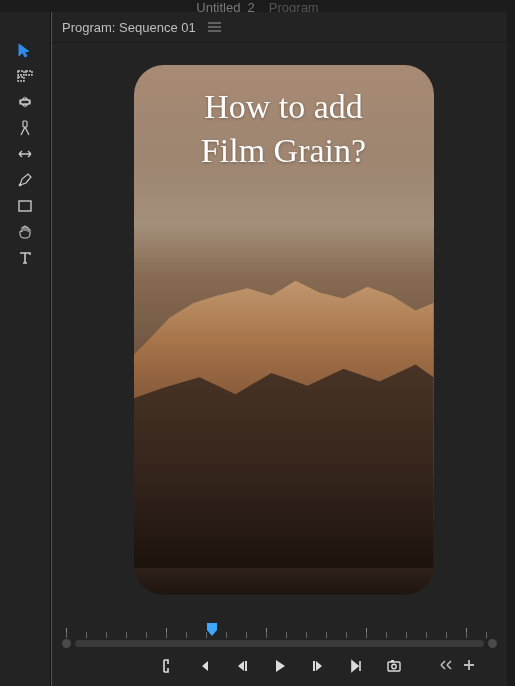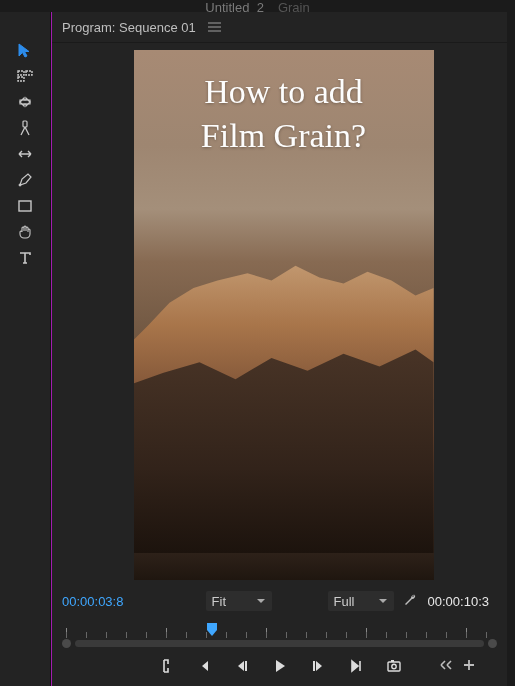--- a/index.html
+++ b/index.html
@@ -95,20 +95,21 @@
       #9e8671 18%,
       #a48f7a 30%,
       #876a52 40%,
       #6f5641 55%,
       #5a4334 62%,
       #7a4d33 72%,
       #4b3225 80%,
       #2d2119 95%,
       #1f160f 100%
     );
+    border-radius: 30px;
   }
   
   .mountain-sun {
     position: absolute; left: 0; right: 0;
     top: 38%;
     height: 28%;
     background: linear-gradient(to bottom, #c79f77 0%, #a8754a 50%, #7d5236 100%);
     clip-path: polygon(0% 60%, 5% 50%, 12% 35%, 20% 25%, 28% 20%, 38% 15%, 46% 20%, 54% 10%, 62% 18%, 70% 22%, 78% 14%, 86% 20%, 94% 30%, 100% 25%, 100% 100%, 0% 100%);
     filter: blur(0.5px);
   }
@@ -237,21 +238,21 @@
     height: 40px;
     background: #4a4a4a;
     border-radius: 2px;
   }
 </style>
 </head>
 <body>
 
 <div class="top-header">
   <span>Untitled_2</span>
-  <span style="opacity:.6">Grain</span>
+  <span style="opacity:.6">Program</span>
 </div>
 
 <div class="main">
 
   <div class="toolbar">
     <div class="tbtn active" title="Selection">
       <svg viewBox="0 0 16 16">
           <path d="M2 2 L2 14 L5.5 10.5 L8 15 L10 14 L7.5 9.5 L12 9.5 Z"></path>
         </svg>
     </div>
@@ -318,43 +319,20 @@
       <div class="canvas">
         <div class="mountain-sun"></div>
         <div class="mountain-shadow"></div>
         <div class="canvas-title">How to add
 Film Grain?</div>
       </div>
     </div>
 
     <div class="controls">
 
-      <div class="ctrl-row1">
-        <span class="tc-in">00:00:03:8</span>
-        <span class="spacer"></span>
-        <div class="dd">
-          <span>Fit</span>
-          <svg viewBox="0 0 10 10">
-              <path d="M1 3 L5 7 L9 3 Z"></path>
-            </svg>
-        </div>
-        <span style="width:40px"></span>
-        <div class="dd">
-          <span>Full</span>
-          <svg viewBox="0 0 10 10">
-              <path d="M1 3 L5 7 L9 3 Z"></path>
-            </svg>
-        </div>
-        <div class="wrench">
-          <svg viewBox="0 0 16 16">
-              <path d="M13 3 a3 3 0 0 0 -4 3 L3 12 l1 1 6 -6 a3 3 0 0 0 3 -4 l-2 2 -1 -1 z"></path>
-            </svg>
-        </div>
-        <span class="tc-out">00:00:10:3</span>
-      </div>
 
       <div class="ruler">
         <div class="ticks"></div>
         <div class="playhead">
           <svg viewBox="0 0 12 16">
               <path d="M1 1 H11 V8 L6 14 L1 8 Z"></path>
             </svg>
         </div>
         <div class="scroll-track">
           <div class="end"></div>

